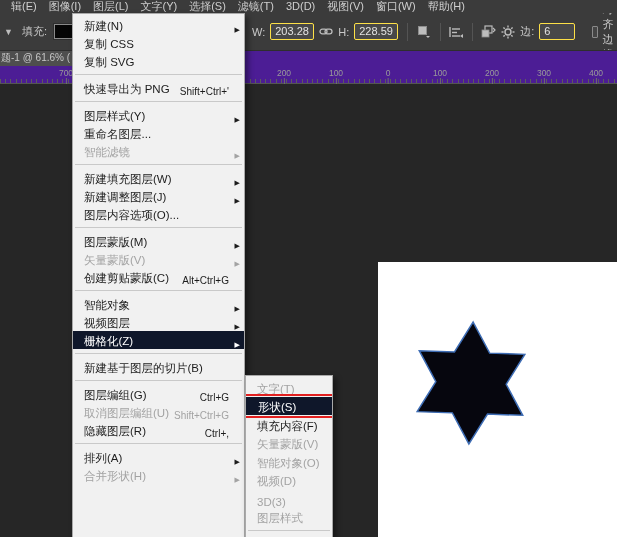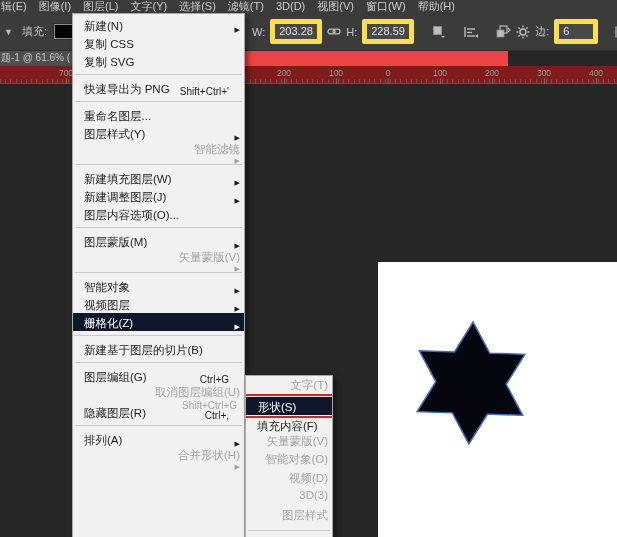--- a/index.html
+++ b/index.html
@@ -8,44 +8,44 @@
     background:#262626;font-family:"Liberation Sans","DejaVu Sans",sans-serif;
     -webkit-font-smoothing:antialiased;
   }
   
   .menubar{
     position:absolute;left:0;top:0;width:617px;height:13px;
     background:#3b3b3b;color:#cfcfcf;font-size:11px;line-height:13px;
     display:flex;white-space:nowrap;z-index:5;
   }
   .menubar .mb-item{padding:0 6px;cursor:default;}
-  .menubar .mb-item:first-child{padding-left:1px;}
+  .menubar .mb-item:first-child{padding-left:11px;}
   
   .optionsbar{
     position:absolute;left:0;top:13px;width:617px;height:37px;
     background:#3b3b3b;border-bottom:1px solid #2e2e2e;color:#c9c9c9;
     font-size:11px;z-index:4;
   }
   .opt-left{position:absolute;left:4px;top:0;height:37px;display:flex;align-items:center;gap:7px;}
   .opt-right{position:absolute;left:252px;top:0;right:0;height:37px;display:flex;align-items:center;gap:5px;overflow:hidden;}
   .chev{color:#bdbdbd;font-size:9px;margin-right:2px;}
   .swatch{width:17px;height:13px;background:#050505;border:1px solid #8a8a8a;box-shadow:0 0 0 1px #2e2e2e;}
-  .valbox{background:#484848;border:5px solid #fde047;border-radius:2px;color:#e3e3e3;
+  .valbox{background:#484848;border:1px solid #fde047;border-radius:2px;color:#e3e3e3;
     padding:1px 4px;min-width:34px;text-align:left;height:13px;line-height:13px;}
   .valbox.small{min-width:26px;}
   .vsep{width:1px;height:18px;background:#545454;margin:0 4px;}
   .icon-btn{display:flex;align-items:center;justify-content:center;width:18px;height:18px;}
   .checkbox{width:10px;height:10px;border:1px solid #8a8a8a;background:#454545;border-radius:1px;}
   .lbl{color:#c9c9c9;}
   
-  .tabrow{position:absolute;left:0;top:50px;width:508px;height:16px;background:#ef4444;z-index:3;}
+  .tabrow{position:absolute;left:0;top:50px;width:617px;height:16px;background:#4c1d95;z-index:3;}
   .doctab{position:absolute;left:0;top:0;height:16px;width:100px;background:#4e4e4e;
     color:#c6c6c6;font-size:10px;line-height:16px;padding-left:1px;white-space:nowrap;overflow:hidden;}
   
-  .ruler{position:absolute;left:0;top:66px;width:617px;height:17px;background:#7f1d1d;
+  .ruler{position:absolute;left:0;top:66px;width:617px;height:17px;background:#4c1d95;
     border-bottom:1px solid #555;z-index:2;}
   .ruler .ticks{position:absolute;left:0;bottom:0;width:100%;height:4px;
     background:repeating-linear-gradient(to right,#5d5d5d 0 1px,transparent 1px 5.2px);}
   .ruler .tick-label{position:absolute;top:2px;font-size:8.5px;color:#9a9a9a;transform:translateX(-50%);}
   .ruler .tick-label i{position:absolute;left:50%;top:10px;width:1px;height:6px;background:#707070;font-style:normal;}
   
   .canvas{position:absolute;left:0;top:83px;width:617px;height:454px;background:#262626;z-index:1;}
   .artboard{position:absolute;left:378px;top:179px;width:239px;height:275px;background:#ffffff;}
   
   .menu-panel{
@@ -54,21 +54,21 @@
     font-size:11.5px;color:#1c1c1c;padding-top:2px;box-sizing:border-box;overflow:hidden;
   }
   #layer-menu{left:72px;top:13px;width:173px;height:530px;}
   #rasterize-submenu{left:245px;top:375px;width:88px;height:170px;z-index:11;font-size:11.5px;}
   .menu-item{height:18px;display:flex;align-items:flex-end;padding:0 4px 0 11px;cursor:default;white-space:nowrap;}
   #rasterize-submenu .menu-item{height:18.5px;}
   .menu-item .mi-label{flex:0 0 auto;}
   .menu-item .mi-spring{flex:1 1 auto;}
   .menu-item .mi-shortcut{flex:0 0 auto;font-size:10px;margin-right:3px;}
   .menu-item .mi-arrow{flex:0 0 8px;font-size:7px;text-align:right;color:#1c1c1c;}
-  .menu-item.disabled{color:#a3a3a3;flex-direction:column;}
+  .menu-item.disabled{color:#a3a3a3;}
   .menu-item.disabled .mi-arrow{color:#a3a3a3;}
   .menu-item.highlighted{background:#0f172a;color:#ffffff;}
   .menu-item.highlighted .mi-arrow{color:#ffffff;}
   .menu-item.redbox{outline:2px solid #e21f1f;outline-offset:1px;padding-left:12px;}
   .menu-sep{height:9px;position:relative;}
   .menu-sep::after{content:"";position:absolute;left:2px;right:2px;top:4px;height:1px;background:#c9c9c9;}
   svg{display:block;}
 </style>
 </head>
 <body>
@@ -196,29 +196,29 @@
     </div>
     <div class="menu-sep"></div>
     <div class="menu-item">
       <span class="mi-label">快速导出为 PNG</span>
       <span class="mi-spring"></span>
       <span class="mi-shortcut">Shift+Ctrl+'</span>
       <span class="mi-arrow"></span>
     </div>
     <div class="menu-sep"></div>
     <div class="menu-item">
+      <span class="mi-label">图层样式(Y)</span>
+      <span class="mi-spring"></span>
+      <span class="mi-arrow">▶</span>
+    </div>
+    <div class="menu-item">
       <span class="mi-label">重命名图层...</span>
       <span class="mi-spring"></span>
       <span class="mi-arrow"></span>
     </div>
-    <div class="menu-item">
-      <span class="mi-label">图层样式(Y)</span>
-      <span class="mi-spring"></span>
-      <span class="mi-arrow">▶</span>
-    </div>
     <div class="menu-item disabled">
       <span class="mi-label">智能滤镜</span>
       <span class="mi-spring"></span>
       <span class="mi-arrow">▶</span>
     </div>
     <div class="menu-sep"></div>
     <div class="menu-item">
       <span class="mi-label">新建填充图层(W)</span>
       <span class="mi-spring"></span>
       <span class="mi-arrow">▶</span>
@@ -236,20 +236,26 @@
     <div class="menu-sep"></div>
     <div class="menu-item">
       <span class="mi-label">图层蒙版(M)</span>
       <span class="mi-spring"></span>
       <span class="mi-arrow">▶</span>
     </div>
     <div class="menu-item disabled">
       <span class="mi-label">矢量蒙版(V)</span>
       <span class="mi-spring"></span>
       <span class="mi-arrow">▶</span>
+    </div>
+    <div class="menu-item">
+      <span class="mi-label">创建剪贴蒙版(C)</span>
+      <span class="mi-spring"></span>
+      <span class="mi-shortcut">Alt+Ctrl+G</span>
+      <span class="mi-arrow"></span>
     </div>
     <div class="menu-sep"></div>
     <div class="menu-item">
       <span class="mi-label">智能对象</span>
       <span class="mi-spring"></span>
       <span class="mi-arrow">▶</span>
     </div>
     <div class="menu-item">
       <span class="mi-label">视频图层</span>
       <span class="mi-spring"></span>

